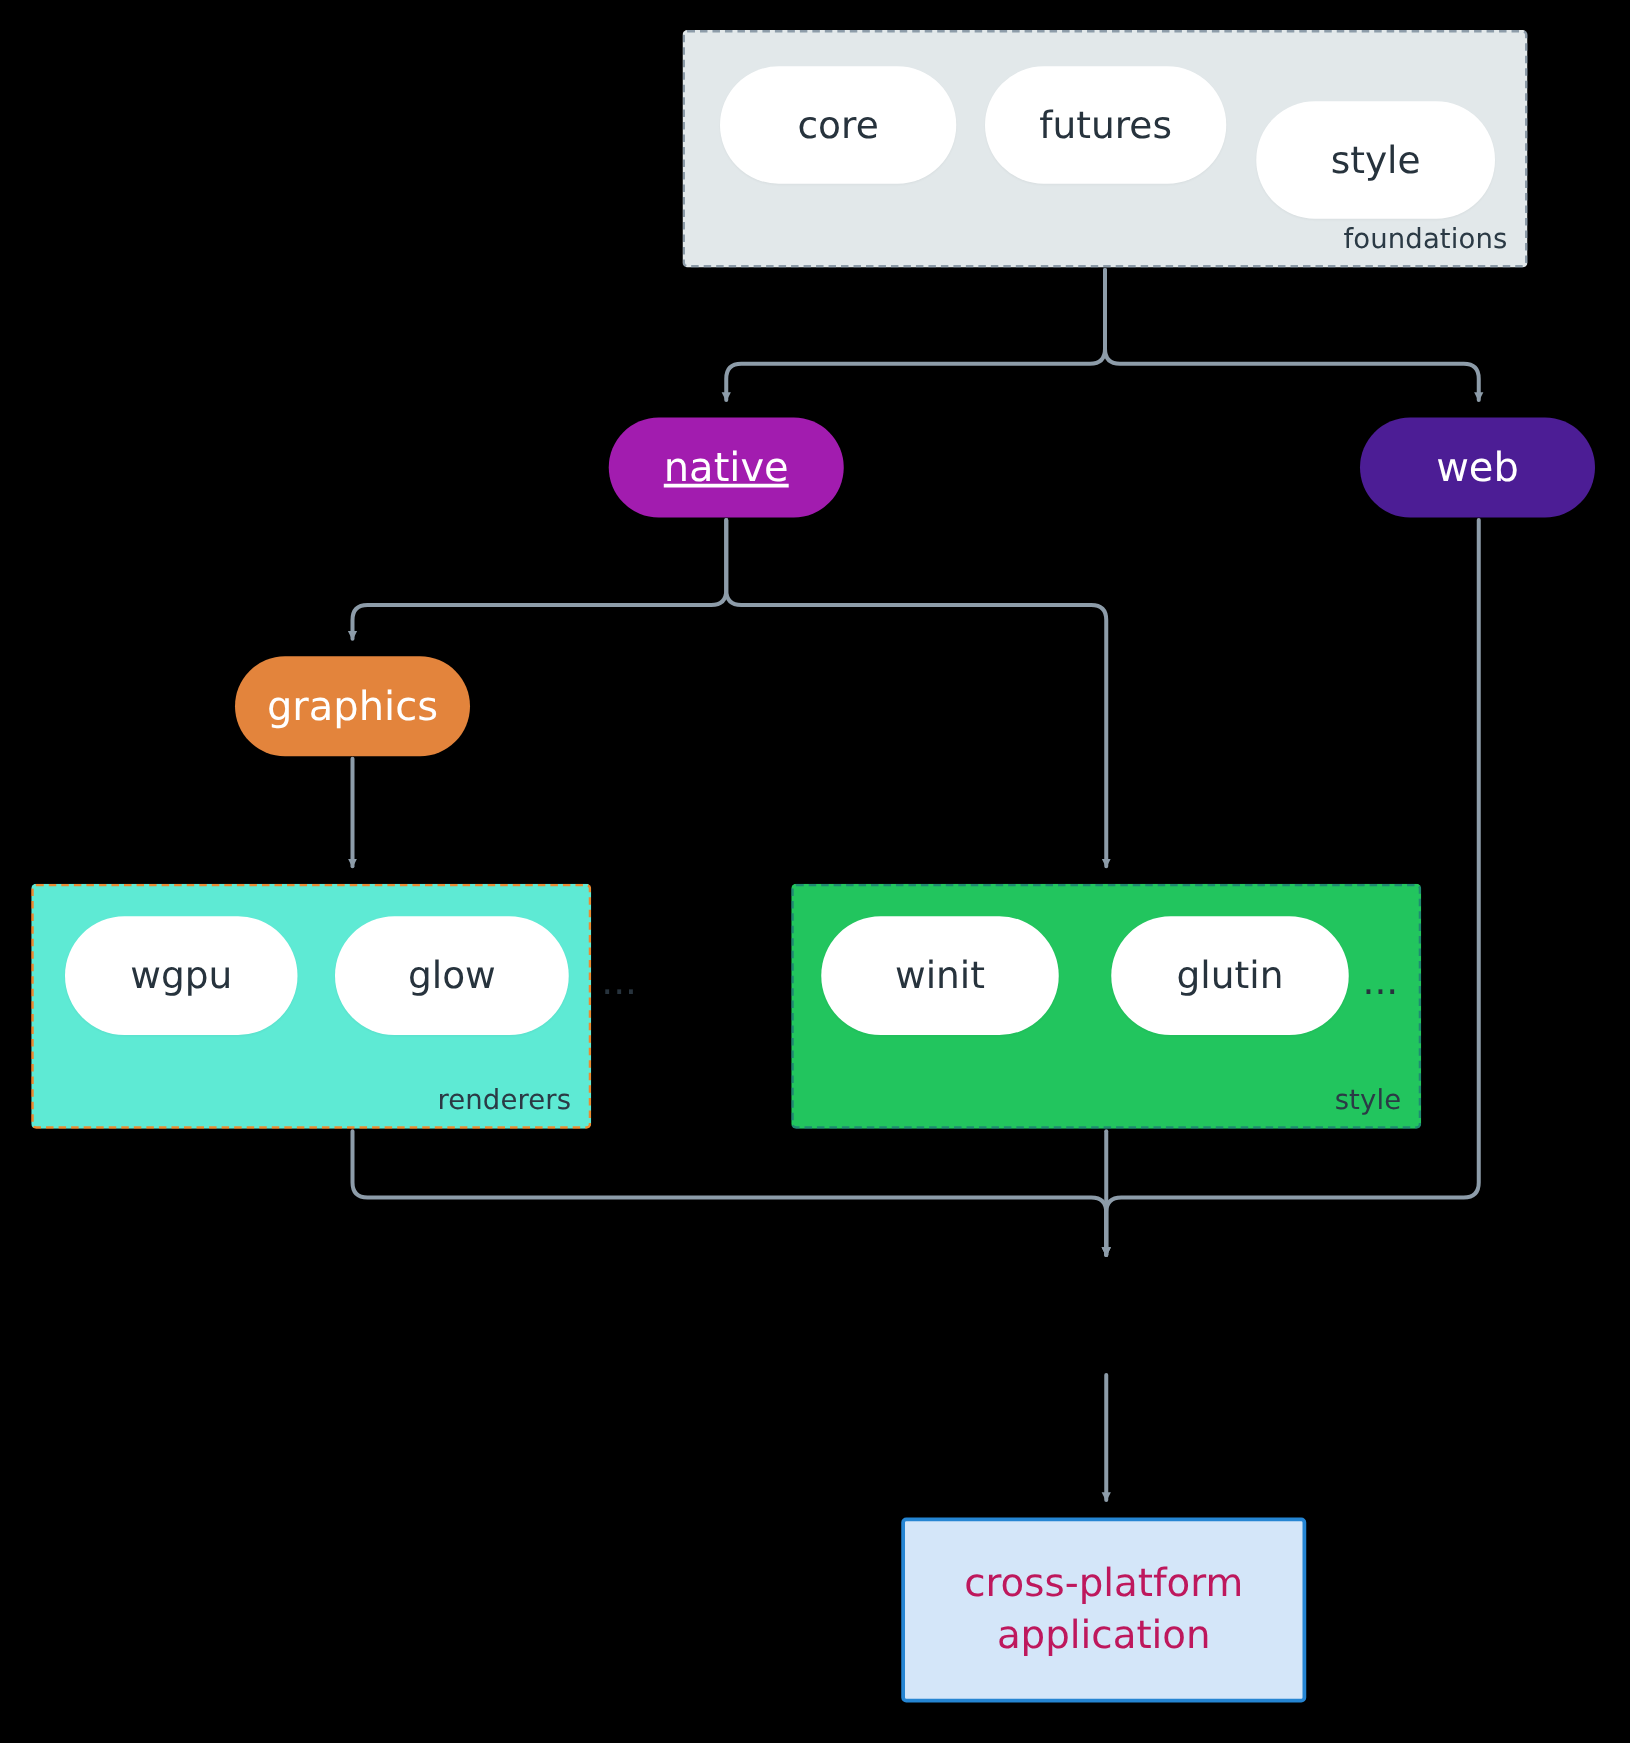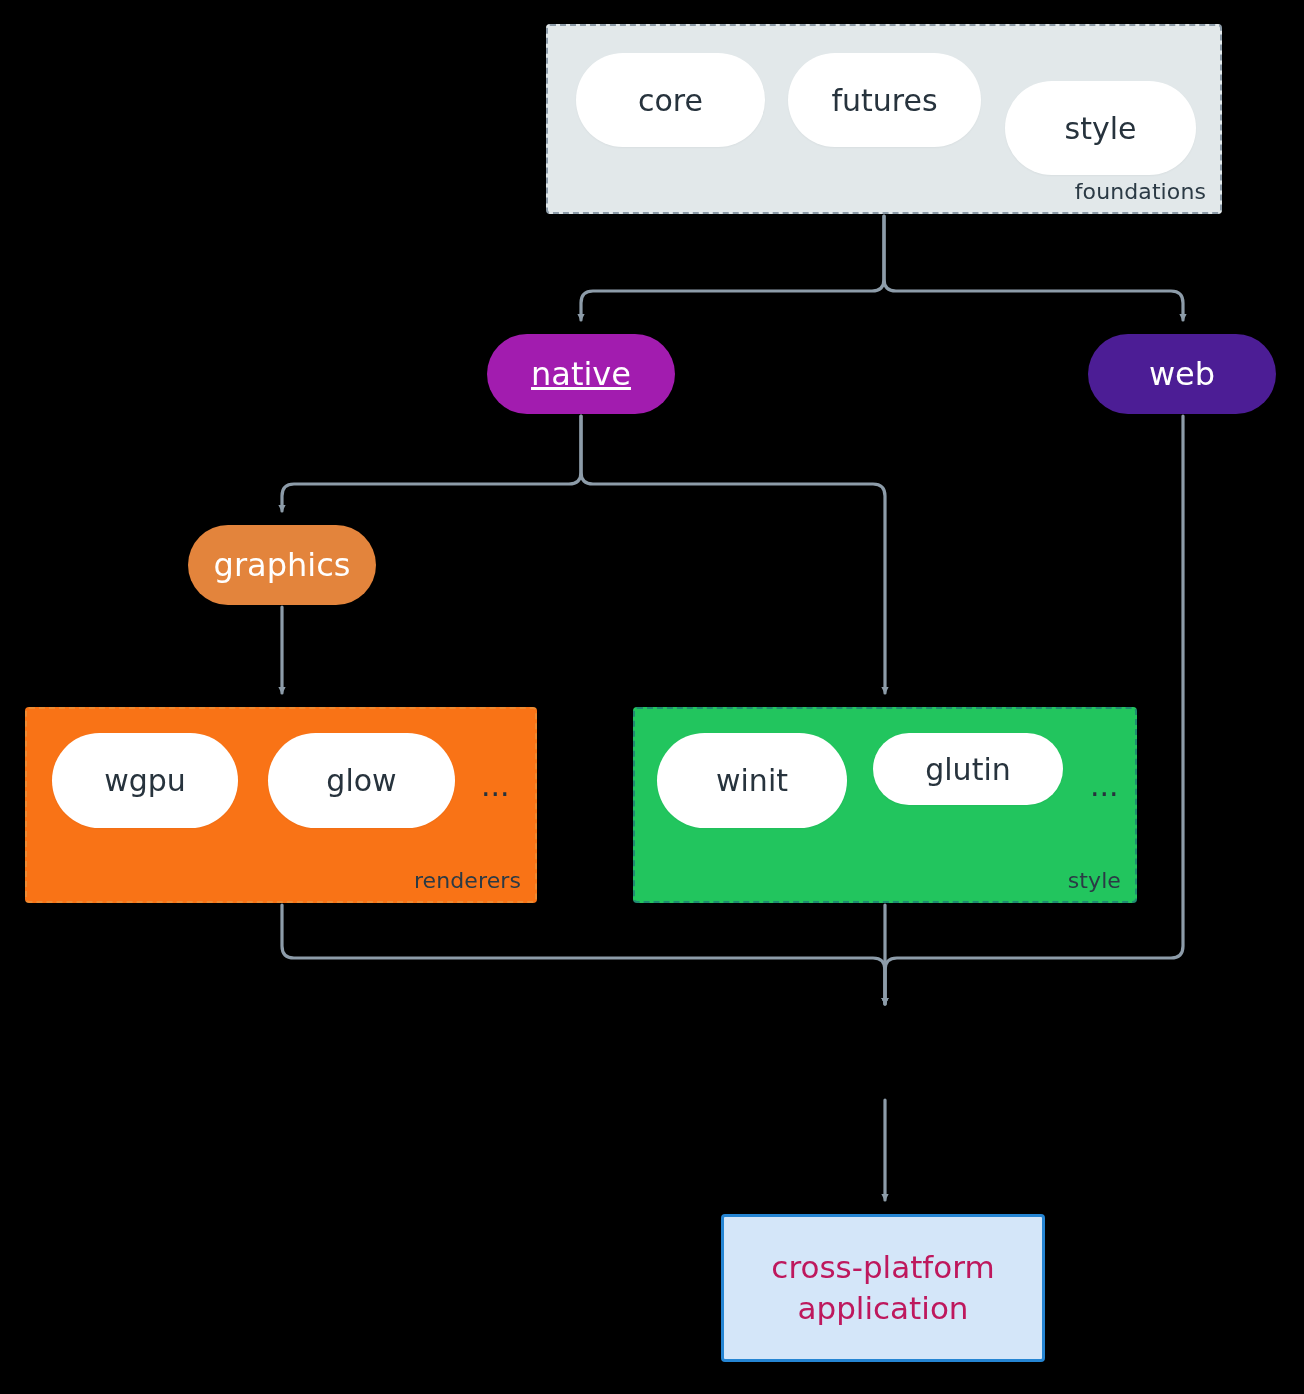--- a/index.html
+++ b/index.html
@@ -51,23 +51,23 @@
     left: 546px;
     top: 24px;
     width: 676px;
     height: 190px;
     background: #e2e8ea;
     border: 2px dashed #8d9ca9;
   }
   #group-renderers {
     left: 25px;
     top: 707px;
-    width: 512px;
+    width: 448px;
     height: 196px;
-    background: #f97316;
+    background: #5eead4;
     border: 2px dashed #ec8b33;
   }
   #group-shells {
     left: 633px;
     top: 707px;
     width: 504px;
     height: 196px;
     background: #22c55e;
     border: 2px dashed #1f8a72;
   }
@@ -97,21 +97,21 @@
   #chip-futures { left: 240px; top: 27px; width: 193px; height: 94px; }
   #chip-style   { left: 457px; top: 27px; width: 191px; height: 94px; margin-top: 28px; }
 
   
   #chip-wgpu { left: 25px; top: 24px; width: 186px; height: 95px; }
   #chip-glow { left: 241px; top: 24px; width: 187px; height: 95px; }
   #ellipsis-renderers { left: 454px; top: 62px; }
 
   
   #chip-winit  { left: 22px; top: 24px; width: 190px; height: 95px; }
-  #chip-glutin { left: 238px; top: 24px; width: 190px; height: 72px; }
+  #chip-glutin { left: 254px; top: 24px; width: 190px; height: 95px; }
   #ellipsis-shells { left: 455px; top: 62px; }
 
   
   .node-pill {
     position: absolute;
     box-sizing: border-box;
     border-radius: 999px;
     display: flex;
     align-items: center;
     justify-content: center;

